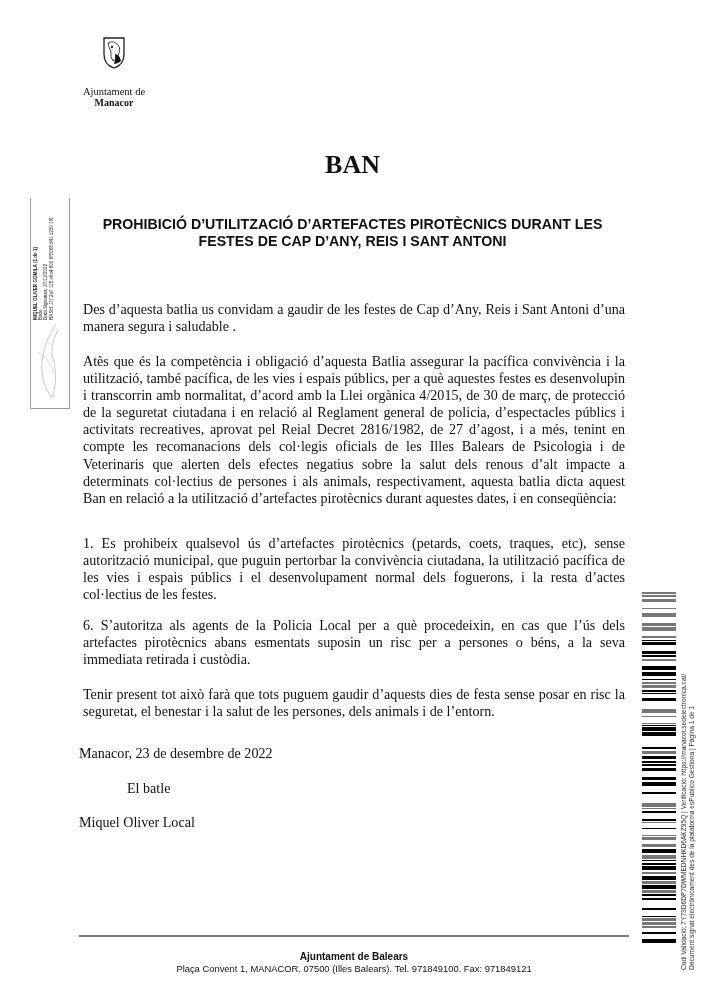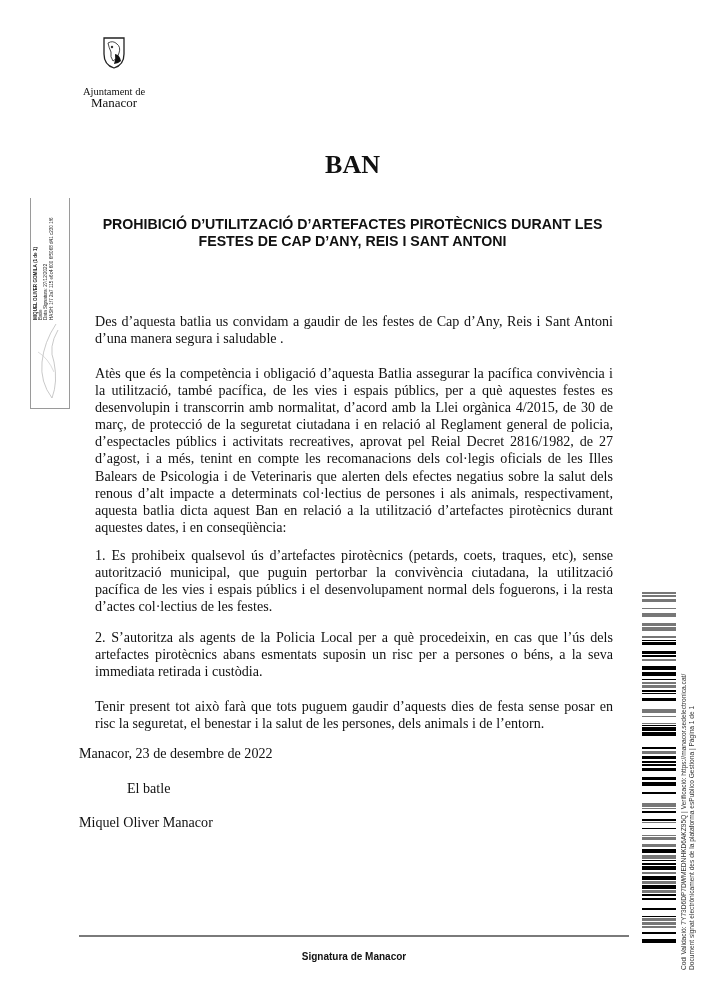--- a/index.html
+++ b/index.html
@@ -1,31 +1,31 @@
 <!DOCTYPE html>
 <html><head>
 <meta charset="utf-8">
 <style>
   html, body { margin: 0; padding: 0; background: #ffffff; }
   body { width: 705px; height: 1002px; position: relative; overflow: hidden; color: #111; }
   .logo { position: absolute; left: 74px; top: 36px; width: 80px; text-align: center; }
   .logo svg { display: block; margin: 0 auto; }
   .logo .l1 { font-family: "Liberation Serif", serif; font-size: 10.5px; line-height: 11px; margin-top: 16px; }
-  .logo .l2 { font-family: "Liberation Serif", serif; font-size: 13px; font-weight: normal; line-height: 11px; }
+  .logo .l2 { font-family: "Liberation Serif", serif; font-size: 10px; font-weight: bold; line-height: 11px; }
 
   .sigbox { position: absolute; left: 30px; top: 198px; width: 38px; height: 210px; border-left: 1px solid #9a9a9a; border-right: 1px solid #9a9a9a; border-bottom: 1px solid #9a9a9a; }
   .sigtext { position: absolute; left: 33px; top: 320px; transform-origin: 0 0; transform: rotate(-90deg); font-family: "Liberation Sans", sans-serif; font-size: 4.6px; line-height: 5.2px; white-space: nowrap; color: #222; }
   .sigtext .b { font-weight: bold; }
   .sigscribble { position: absolute; left: 34px; top: 322px; }
 
   .title { position: absolute; left: 0; width: 705px; top: 150px; text-align: center; font-family: "Liberation Serif", serif; font-weight: bold; font-size: 26px; }
   .subtitle { position: absolute; left: 80px; width: 545px; top: 216px; text-align: center; font-family: Liberation Sans, sans-serif; font-weight: bold; font-size: 14.2px; line-height: 17px; }
 
   .body { position: absolute; left: 79px; width: 550px; font-family: "Liberation Serif", serif; font-size: 14.1px; line-height: 17.1px; text-align: justify; }
-  .body p { margin: 16px; }
+  .body p { margin: 4px; }
   .p1 { top: 297px; }
   .p2 { top: 349px; }
   .p3 { top: 531px; }
   .p4 { top: 613px; }
   .p5 { top: 682px; }
   .p6 { top: 745px; }
   .p7 { top: 780px; margin-left: 48px; }
   .p8 { top: 814px; }
 
   .footer-rule { position: absolute; left: 79px; width: 550px; top: 935px; height: 2px; background: #7a7a7a; }
@@ -67,32 +67,33 @@
 <div class="body p1">
     <p>Des d’aquesta batlia us convidam a gaudir de les festes de Cap d’Any, Reis i Sant Antoni d’una manera segura i saludable .</p>
   </div>
 <div class="body p2">
     <p>Atès que és la competència i obligació d’aquesta Batlia assegurar la pacífica convivència i la utilització, també pacífica, de les vies i espais públics, per a què aquestes festes es desenvolupin i transcorrin amb normalitat, d’acord amb la Llei orgànica 4/2015, de 30 de març, de protecció de la seguretat ciutadana i en relació al Reglament general de policia, d’espectacles públics i activitats recreatives, aprovat pel Reial Decret 2816/1982, de 27 d’agost, i a més, tenint en compte les recomanacions dels col·legis oficials de les Illes Balears de Psicologia i de Veterinaris que alerten dels efectes negatius sobre la salut dels renous d’alt impacte a determinats col·lectius de persones i als animals, respectivament, aquesta batlia dicta aquest Ban en relació a la utilització d’artefactes pirotècnics durant aquestes dates, i en conseqüència:</p>
   </div>
 <div class="body p3">
     <p>1. Es prohibeix qualsevol ús d’artefactes pirotècnics (petards, coets, traques, etc), sense autorització municipal, que puguin pertorbar la convivència ciutadana, la utilització pacífica de les vies i espais públics i el desenvolupament normal dels foguerons, i la resta d’actes col·lectius de les festes.</p>
   </div>
 <div class="body p4">
-    <p>2. S’autoritza als agents de la Policia Local per a què procedeixin, en cas que l’ús dels artefactes pirotècnics abans esmentats suposin un risc per a persones o béns, a la seva immediata retirada i custòdia.</p>
+    <p>6. S’autoritza als agents de la Policia Local per a què procedeixin, en cas que l’ús dels artefactes pirotècnics abans esmentats suposin un risc per a persones o béns, a la seva immediata retirada i custòdia.</p>
   </div>
 <div class="body p5">
     <p>Tenir present tot això farà que tots puguem gaudir d’aquests dies de festa sense posar en risc la seguretat, el benestar i la salut de les persones, dels animals i de l’entorn.</p>
   </div>
 <div class="body p6">Manacor, 23 de desembre de 2022</div>
 <div class="body p7">El batle</div>
-<div class="body p8">Miquel Oliver Manacor</div>
+<div class="body p8">Miquel Oliver Local</div>
 
 <div class="footer-rule"></div>
 <div class="footer">
-  <div class="fn">Signatura de Manacor</div>
+  <div class="fn">Ajuntament de Balears</div>
+  <div>Plaça Convent 1, MANACOR. 07500 (Illes Balears). Tel. 971849100. Fax: 971849121</div>
 </div>
 
 <svg class="barcode" id="barcode" viewBox="0 0 34 378">
     <rect x="0" y="0" width="34" height="2" fill="#777"></rect>
     <rect x="0" y="3" width="34" height="2" fill="#777"></rect>
     <rect x="0" y="7" width="34" height="3" fill="#777"></rect>
     <rect x="0" y="16" width="34" height="1" fill="#777"></rect>
     <rect x="0" y="21" width="34" height="4" fill="#777"></rect>
     <rect x="0" y="31" width="34" height="3" fill="#777"></rect>
     <rect x="0" y="35" width="34" height="4" fill="#777"></rect>

